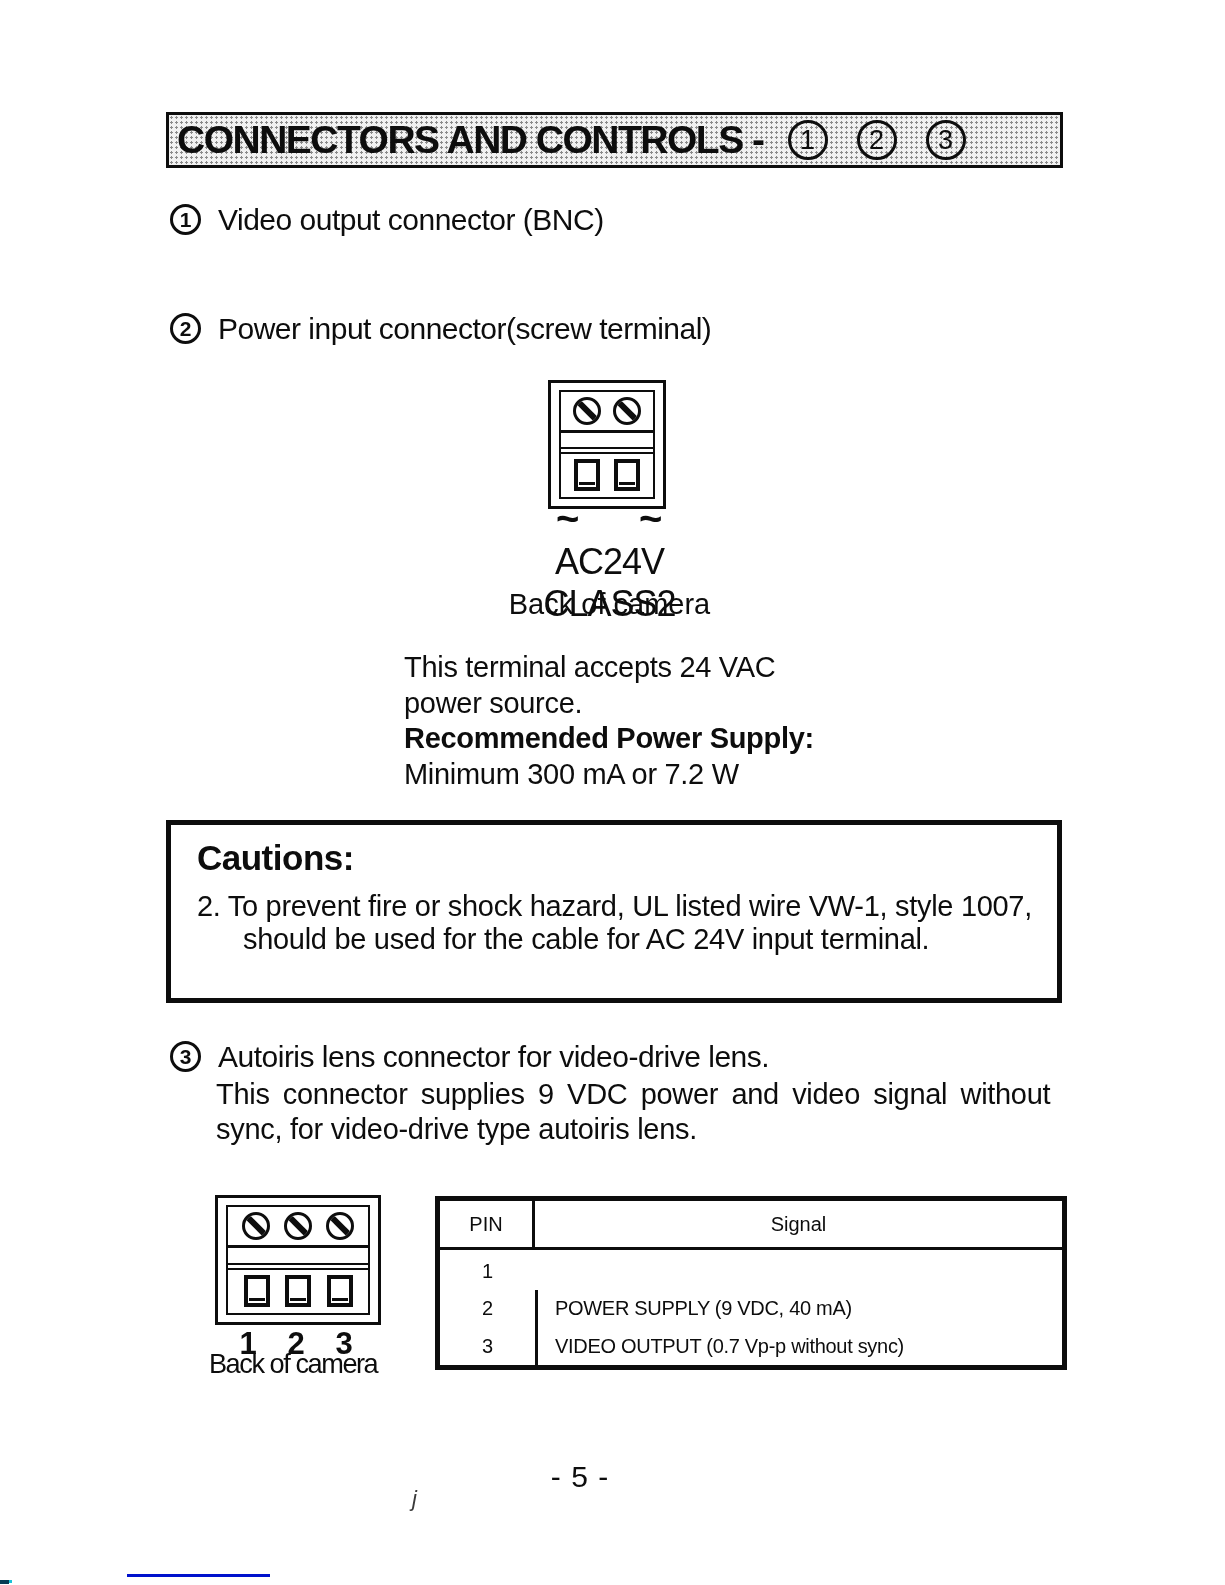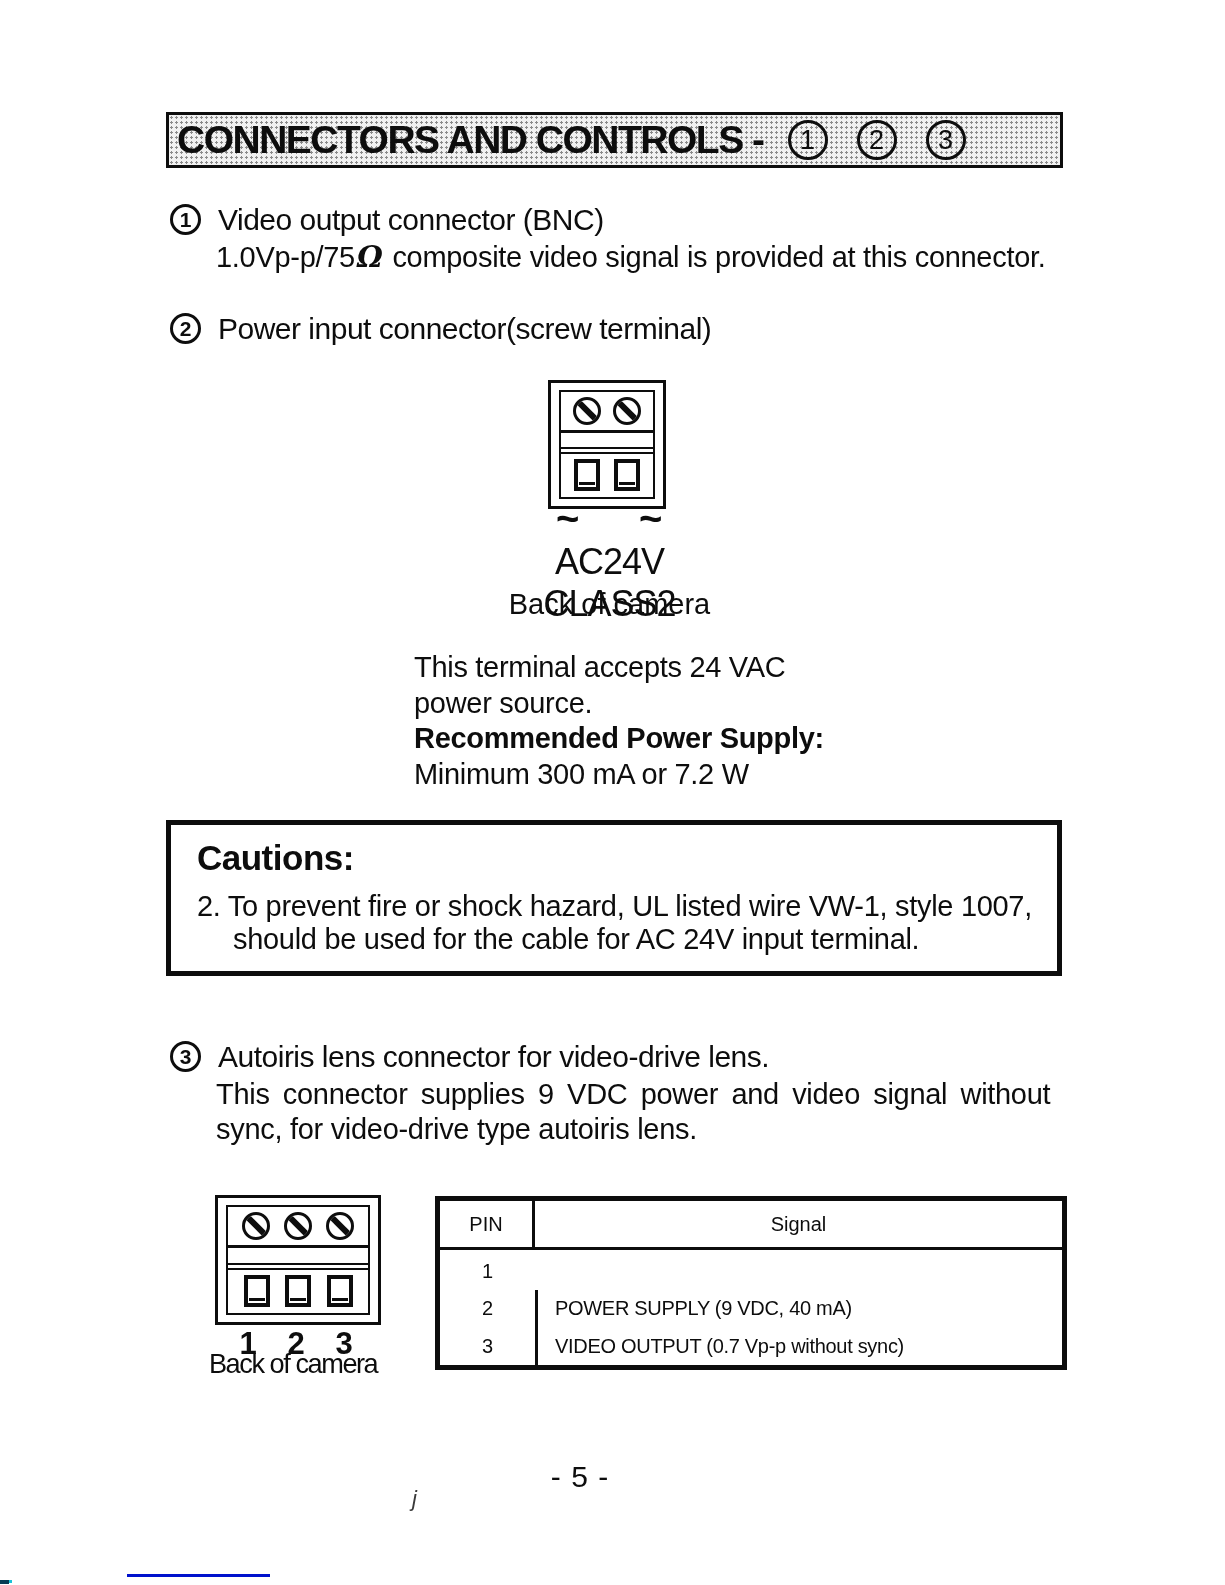--- a/index.html
+++ b/index.html
@@ -48,31 +48,31 @@
   .conn-gap { flex:1; }
   .sep { height:2px; background:#0d0d0d; margin:0 0 3px 0; }
   .terminal-row { border-top:2px solid #0d0d0d; display:flex; justify-content:space-evenly; align-items:flex-start; padding:5px 0 6px; }
   .terminal { width:26px; height:32px; box-sizing:border-box; border:4px solid #0d0d0d; position:relative; flex:none; }
   .terminal::after { content:""; position:absolute; left:1px; right:1px; bottom:2px; height:3px; background:#0d0d0d; }
 
   .tilde { position:absolute; font-size:40px; font-weight:700; line-height:1; }
   .center-label { position:absolute; text-align:center; }
 
   
-  .notes { position:absolute; left:414px; top:650px; font-size:29px; line-height:35.5px; letter-spacing:-0.3px; }
+  .notes { position:absolute; left:404px; top:650px; font-size:29px; line-height:35.5px; letter-spacing:-0.3px; }
   .notes .bold { font-weight:700; }
 
   
   .cautions {
-    position:absolute; left:166px; top:820px; width:896px; height:156px;
+    position:absolute; left:166px; top:820px; width:896px; height:183px;
     box-sizing:border-box; border:5px solid #0d0d0d; background:#fff; padding:13px 20px 0 26px;
   }
   .cautions-heading { font-size:35px; font-weight:700; letter-spacing:-0.5px; margin-bottom:12px; }
   .caution-item { font-size:29px; line-height:32.5px; letter-spacing:-0.3px; white-space:nowrap; }
-  .caution-cont { margin-left:36px; }
+  .caution-cont { margin-left:46px; }
 
   
   .sec3-body { position:absolute; left:216px; top:1077px; width:848px; font-size:29px; line-height:35px; letter-spacing:-0.3px; }
   .justified { word-spacing:5.5px; white-space:nowrap; }
 
   
   .pin-labels { position:absolute; left:224px; top:1326px; width:144px; display:flex; justify-content:space-around; font-size:31px; font-weight:600; }
   .boc2 { position:absolute; left:200px; top:1348px; width:192px; text-align:center; font-size:28px; letter-spacing:-1.5px; transform:scaleX(0.97); transform-origin:left; white-space:nowrap; }
 
   
@@ -115,23 +115,20 @@
         </span>
     </span>
   </header>
 
   <div class="sec-head" style="left:170px; top:203px;">
     <span class="marker">
         <span>1</span>
       </span>
     <span class="sec-title">Video output connector (BNC)</span>
   </div>
-  <div class="body-text" style="left:216px; top:240px;">
-    <span>1.0Vp-p/75</span><span class="omega">Ω</span><span>composite video signal is provided at this connector.</span>
-  </div>
 
   <div class="sec-head" style="left:170px; top:312px;">
     <span class="marker">
         <span>2</span>
       </span>
     <span class="sec-title">Power input connector(screw terminal)</span>
   </div>
 
   <div class="conn" style="left:548px; top:380px; width:118px; height:129px;">
     <div class="conn-inner">

